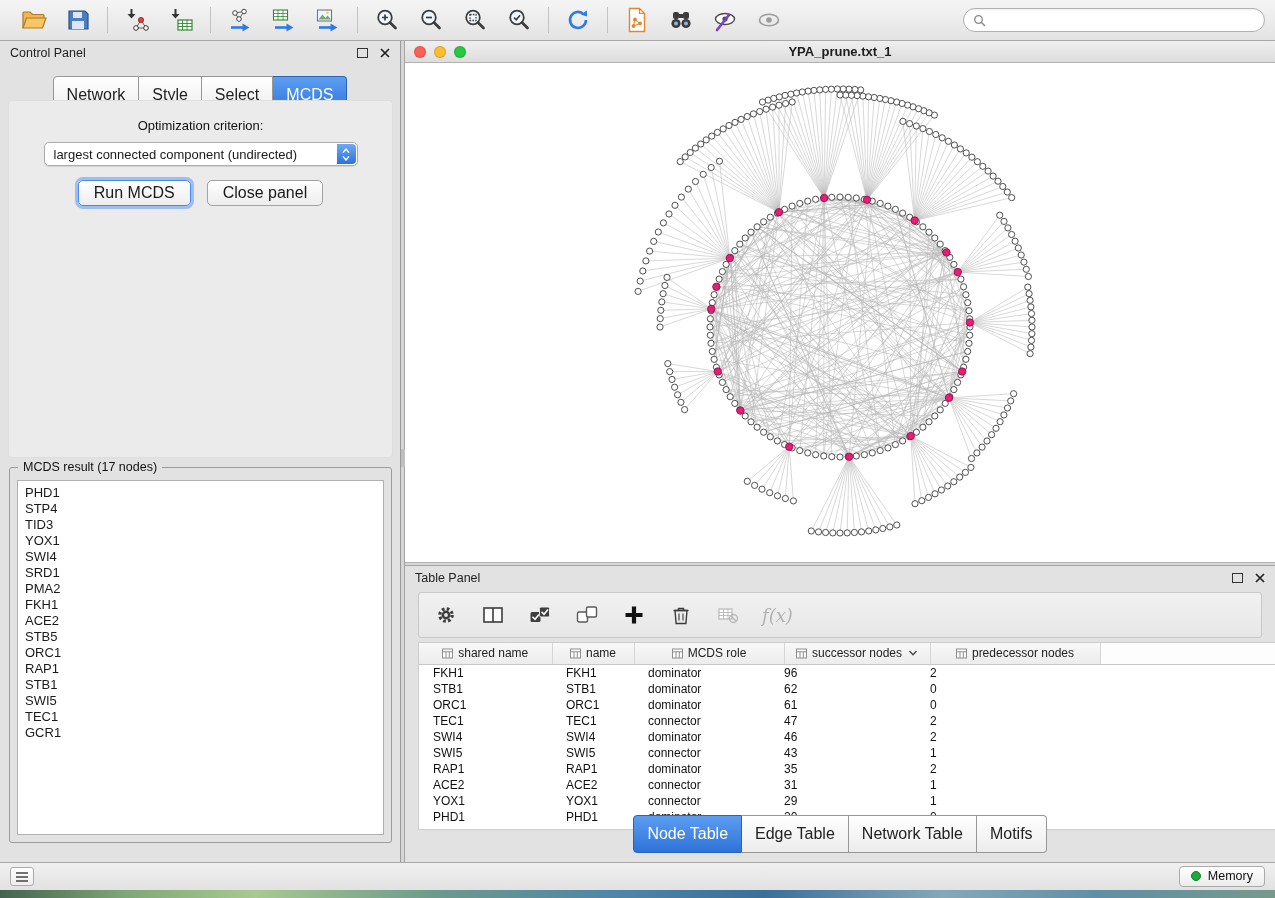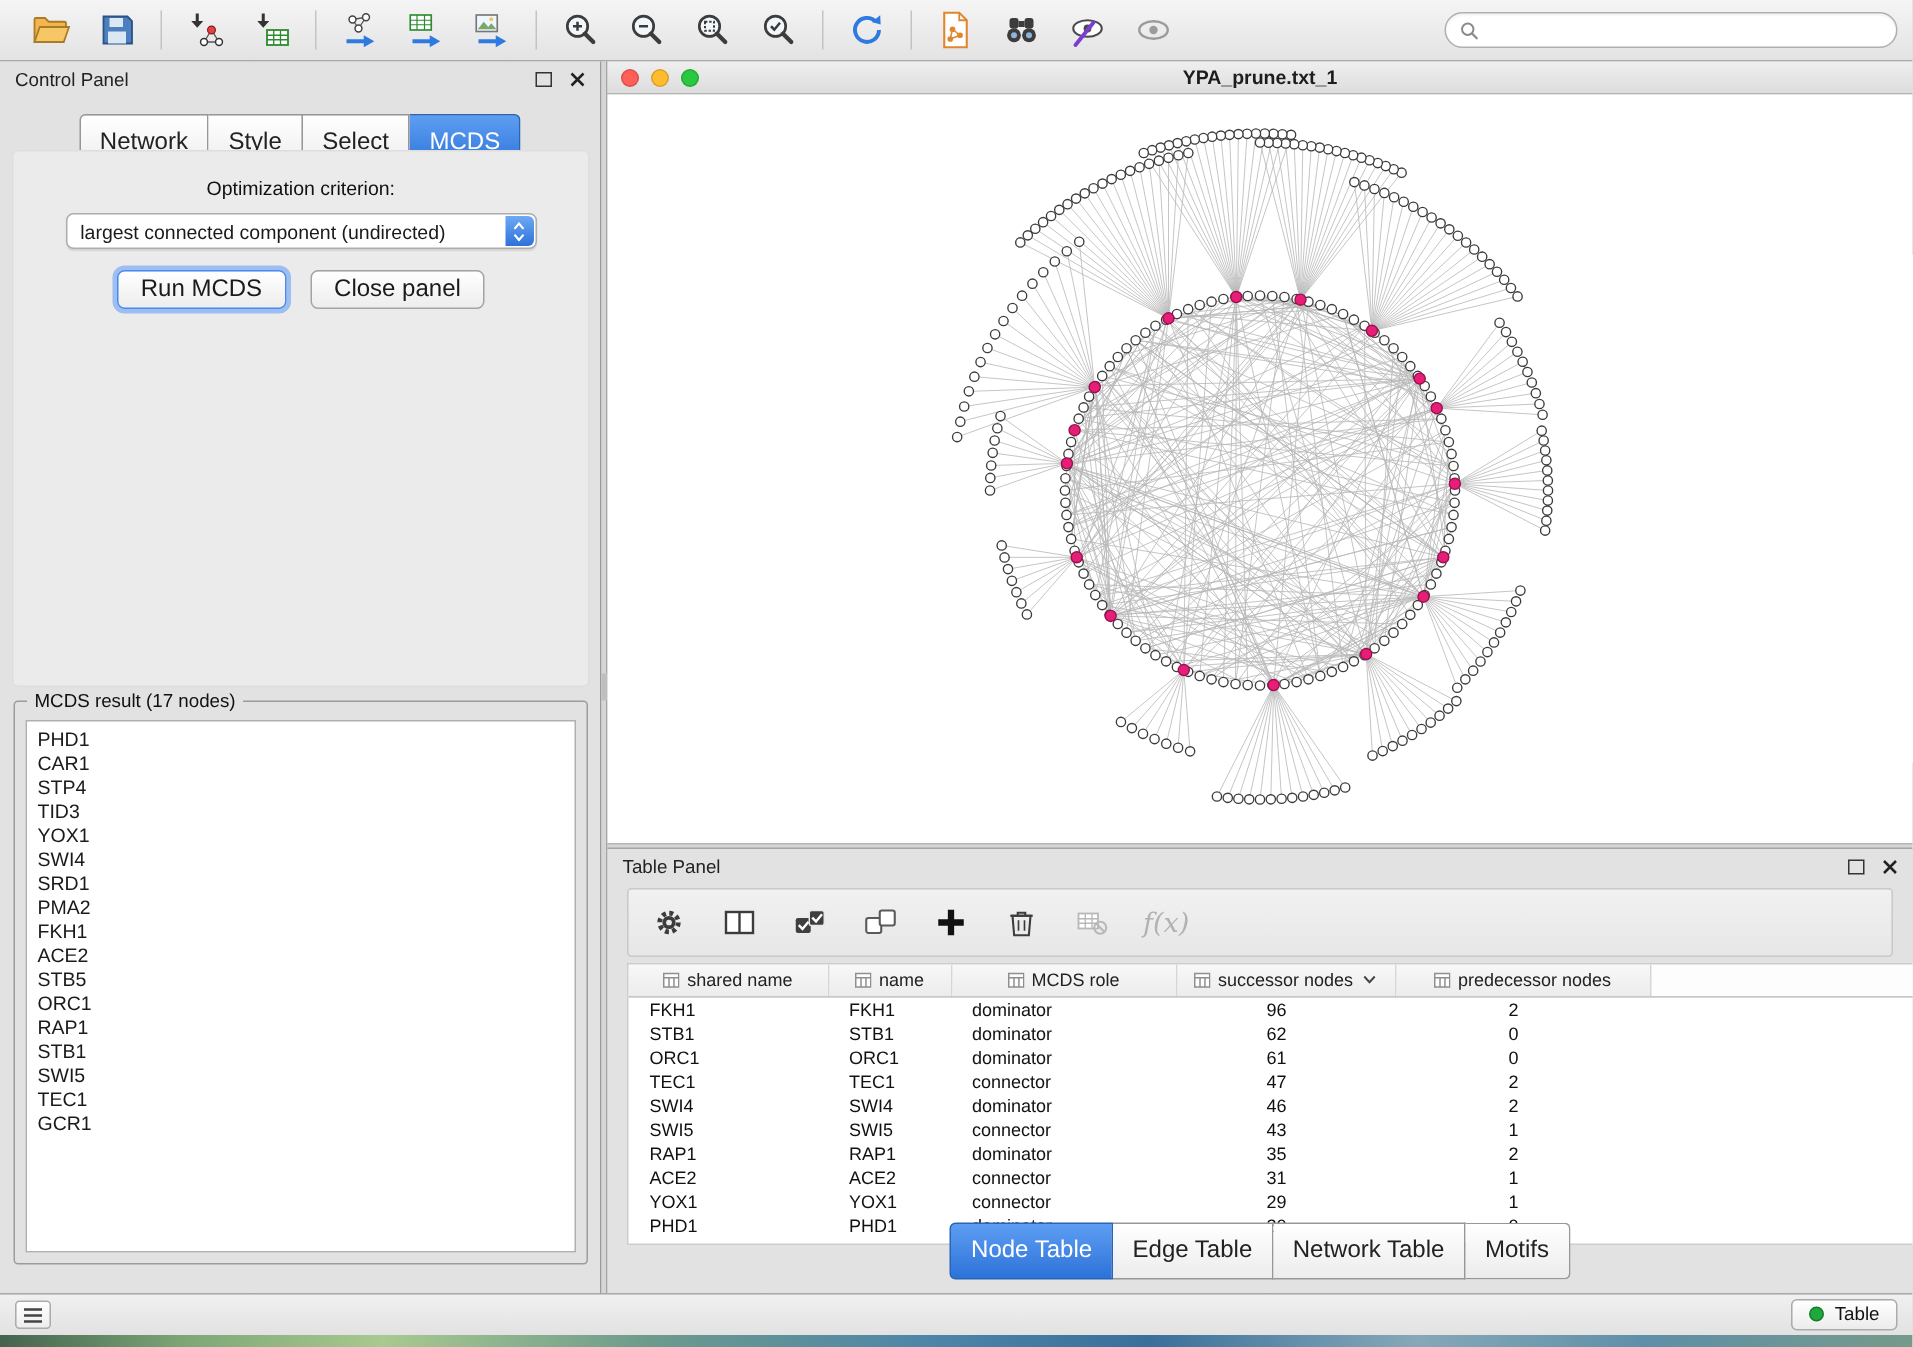--- a/index.html
+++ b/index.html
@@ -57,21 +57,21 @@
   .tp-toolbar{position:absolute;left:13px;top:26px;width:844px;height:46px;background:linear-gradient(#f1f1f1,#e7e7e7);border:1px solid #c9c9c9;border-radius:3px;display:flex;align-items:center;gap:21px;padding:0 14px}
   .tp-ibtn{display:flex;align-items:center;justify-content:center;width:26px;height:26px}
   .fx{font-family:"DejaVu Serif","Liberation Serif",serif;font-style:italic;font-size:18px;color:#b2b2b2}
   .tp-table{position:absolute;left:13px;top:76px;width:938px;height:188px;background:#fff;border:1px solid #cdcdcd;overflow:hidden}
   table{border-collapse:collapse;width:100%;table-layout:fixed;font-size:12px}
   th{background:linear-gradient(#f8f8f8,#ececec);border-right:1px solid #d6d6d6;border-bottom:1px solid #c8c8c8;font-weight:400;height:21px;font-size:12px;color:#222;text-align:center;white-space:nowrap;overflow:hidden}
   th.filler{background:#fdfdfd;border-right:none}
   th .hicon{vertical-align:-2px;margin-right:5px}
   th .chev{margin-left:6px;vertical-align:1px}
   td{height:16px;line-height:16px;padding:0 0 0 14px;color:#111;white-space:nowrap;overflow:hidden}
-  td.num{text-align:center;padding:0 12px 0 0}
+  td.num{text-align:left;padding:0 12px 0 0}
   td.fill{padding:0}
   .vscroll{position:absolute;right:1px;top:22px;bottom:2px;width:9px;background:#f6f6f6;border-left:1px solid #e4e4e4;border-radius:4px}
   .vscroll .thumb{position:absolute;left:1px;right:1px;top:2px;height:106px;background:#c2c2c2;border-radius:4px}
   .tp-tabs{position:absolute;left:0;right:0;bottom:9px;display:flex;justify-content:center}
 
   
   .statusbar{position:absolute;left:0;top:862px;width:1275px;height:28px;background:linear-gradient(#f0f0f0,#e2e2e2);border-top:1px solid #a8a8a8;display:flex;align-items:center;padding:0 10px}
   .menu-btn{width:24px;height:19px;border:1px solid #ababab;border-radius:3px;background:linear-gradient(#fff,#eee);display:flex;align-items:center;justify-content:center}
   .memory-btn{margin-left:auto;display:flex;align-items:center;gap:7px;border:1px solid #ababab;border-radius:4px;background:linear-gradient(#fff,#ececec);padding:2px 11px 3px;font-size:12.5px;color:#111}
   .memory-dot{width:10px;height:10px;border-radius:50%;background:#1fa83c;border:1px solid #157a2a}
@@ -266,21 +266,20 @@
       </div>
       <div class="btnrow">
         <div class="mbtn focused">Run MCDS</div>
         <div class="mbtn">Close panel</div>
       </div>
     </div>
     <div class="groupbox">
       <span class="gb-title">MCDS result (17 nodes)</span>
       <div class="gb-list">
           <div class="gb-item">PHD1</div>
-          <div class="gb-item">CAR1</div>
           <div class="gb-item">STP4</div>
           <div class="gb-item">TID3</div>
           <div class="gb-item">YOX1</div>
           <div class="gb-item">SWI4</div>
           <div class="gb-item">SRD1</div>
           <div class="gb-item">PMA2</div>
           <div class="gb-item">FKH1</div>
           <div class="gb-item">ACE2</div>
           <div class="gb-item">STB5</div>
           <div class="gb-item">ORC1</div>
@@ -1262,17 +1261,17 @@
   </div>
 
   <div class="statusbar">
     <div class="menu-btn">
       <svg width="14" height="12" viewBox="0 0 14 12">
           <path d="M1 2h12M1 6h12M1 10h12" stroke="#444" stroke-width="1.6"></path>
         </svg>
     </div>
     <div class="memory-btn">
       <span class="memory-dot"></span>
-      <span>Table</span>
+      <span>Memory</span>
     </div>
   </div>
   <div class="wallpaper"></div>
 </div>
 
 </body></html>

